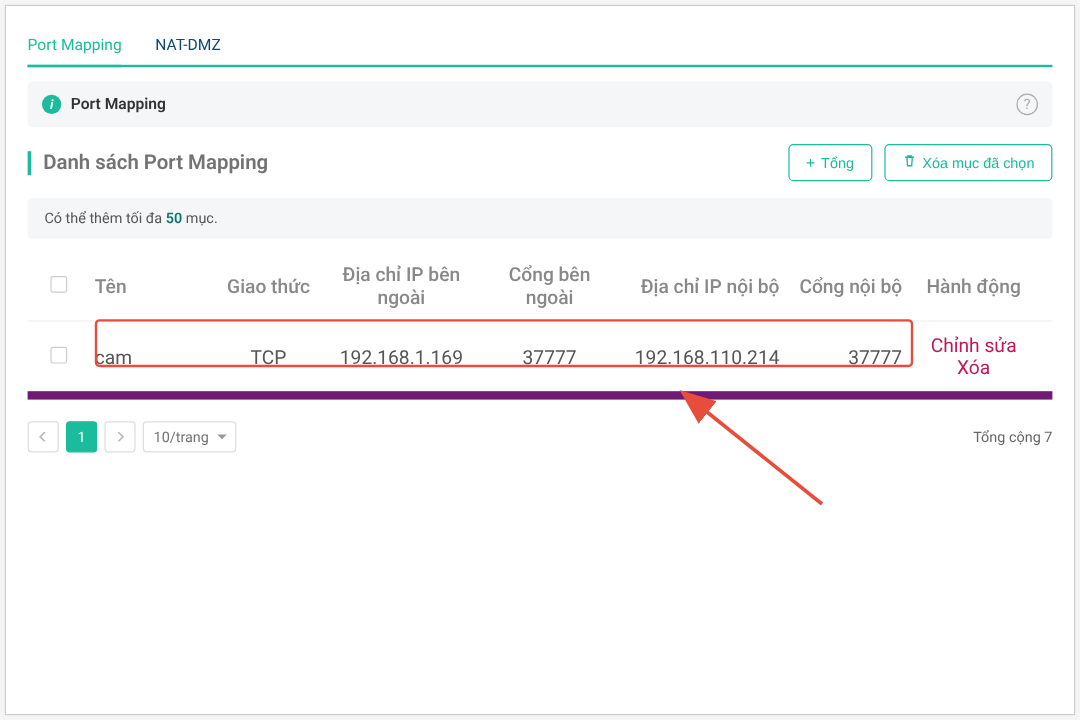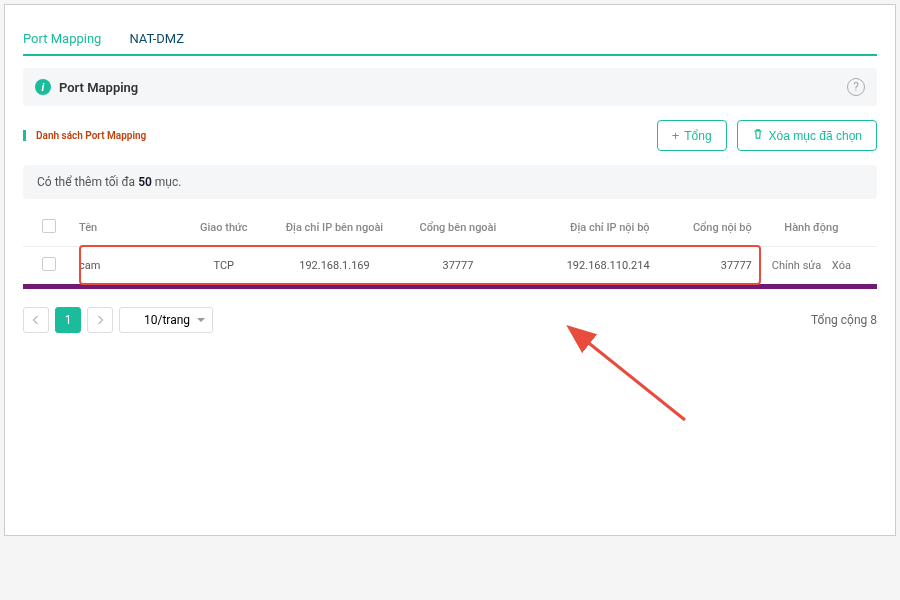--- a/index.html
+++ b/index.html
@@ -7,21 +7,21 @@
     font-family: -apple-system, BlinkMacSystemFont, "Segoe UI", Roboto, sans-serif;
     background: #f5f5f5;
     width: 900px;
     height: 600px;
     overflow: hidden;
   }
   .outer {
     border: 1px solid #ccc;
     margin: 4px;
     background: #fff;
-    height: 532px;
+    height: 592px;
     position: relative;
   }
   .content {
     padding: 20px 18px 0 18px;
     height: 100%;
   }
   .tabs {
     border-bottom: 2px solid #1abc9c;
     display: flex;
     gap: 28px;
@@ -89,23 +89,23 @@
   }
   .heading-row {
     display: flex;
     align-items: center;
     justify-content: space-between;
     margin-bottom: 14px;
   }
   .heading {
     border-left: 3px solid #1abc9c;
     padding-left: 10px;
-    font-size: 10px;
+    font-size: 17px;
     font-weight: 600;
-    color: #c2410c;
+    color: #737373;
   }
   .action-btns {
     display: flex;
     gap: 10px;
   }
   .btn {
     border: 1px solid #1abc9c;
     color: #1abc9c;
     background: #fff;
     border-radius: 4px;
@@ -125,33 +125,33 @@
   }
   .max-note {
     background: #f5f6f7;
     padding: 10px 14px;
     font-size: 12px;
     color: #555;
     border-radius: 4px;
     margin-bottom: 10px;
   }
   .max-note .num {
-    color: #0f172a;
+    color: #0f766e;
     font-weight: 600;
   }
   .table {
     width: 100%;
-    font-size: 11px;
+    font-size: 16px;
     color: #555;
   }
   .trow {
     display: flex;
     align-items: center;
     padding: 10px 6px;
-    border-bottom: 5px solid #701a75;
+    border-bottom: 7px solid #701a75;
   }
   .trow.header {
     color: #888;
     font-weight: 500;
     border-bottom: 1px solid #eee;
   }
   .col-check { width: 40px; text-align: center; }
   .col-name { flex: 1.2; text-align: left; padding-left: 10px; }
   .col-proto { flex: 1; text-align: center; }
   .col-extip { flex: 1.6; text-align: center; }
@@ -161,21 +161,21 @@
   .col-actions { flex: 1.4; text-align: center; }
   .checkbox {
     width: 14px; height: 14px;
     border: 1px solid #ccc;
     border-radius: 2px;
     display: inline-block;
     background: #fff;
     cursor: pointer;
   }
   .row-action {
-    color: #737373;
+    color: #be185d;
     cursor: pointer;
     margin: 4px 4px;
   }
   .highlight-box {
     border: 2px solid #e74c3c;
     border-radius: 4px;
     position: absolute;
     pointer-events: none;
   }
   .pagination {
@@ -204,26 +204,26 @@
   }
   .pag-btn.current {
     background: #1abc9c;
     border-color: #1abc9c;
     color: #fff;
   }
   .pag-select {
     height: 26px;
     border: 1px solid #ddd;
     border-radius: 3px;
-    padding: 0 22px 0 24px;
+    padding: 0 22px 0 8px;
     display: inline-flex;
     align-items: center;
     position: relative;
     cursor: pointer;
-    color: #000000;
+    color: #737373;
     font-size: 12px;
   }
   .pag-select::after {
     content: "";
     position: absolute;
     right: 7px; top: 50%;
     width: 0; height: 0;
     border-left: 4px solid transparent;
     border-right: 4px solid transparent;
     border-top: 4px solid #999;
@@ -313,21 +313,21 @@
             </svg>
         </span>
         <span class="pag-btn current">1</span>
         <span class="pag-btn">
           <svg width="8" height="8" viewBox="0 0 8 8">
               <path d="M2.5 0l4 4-4 4" fill="none" stroke="#bbb" stroke-width="1.4"></path>
             </svg>
         </span>
         <span class="pag-select">10/trang</span>
       </div>
-      <div>Tổng cộng 8</div>
+      <div>Tổng cộng 7</div>
     </div>
 
     <svg class="arrow-annotation" style="left:555px; top:320px; width:140px; height:110px;">
       <defs>
         <marker id="arrowhead" markerWidth="10" markerHeight="8" refX="2" refY="4" orient="auto">
           <polygon points="0 0, 10 4, 0 8" fill="#e74c3c"></polygon>
         </marker>
       </defs>
       <line x1="125" y1="95" x2="25" y2="15" stroke="#e74c3c" stroke-width="3" marker-end="url(#arrowhead)"></line>
     </svg>

